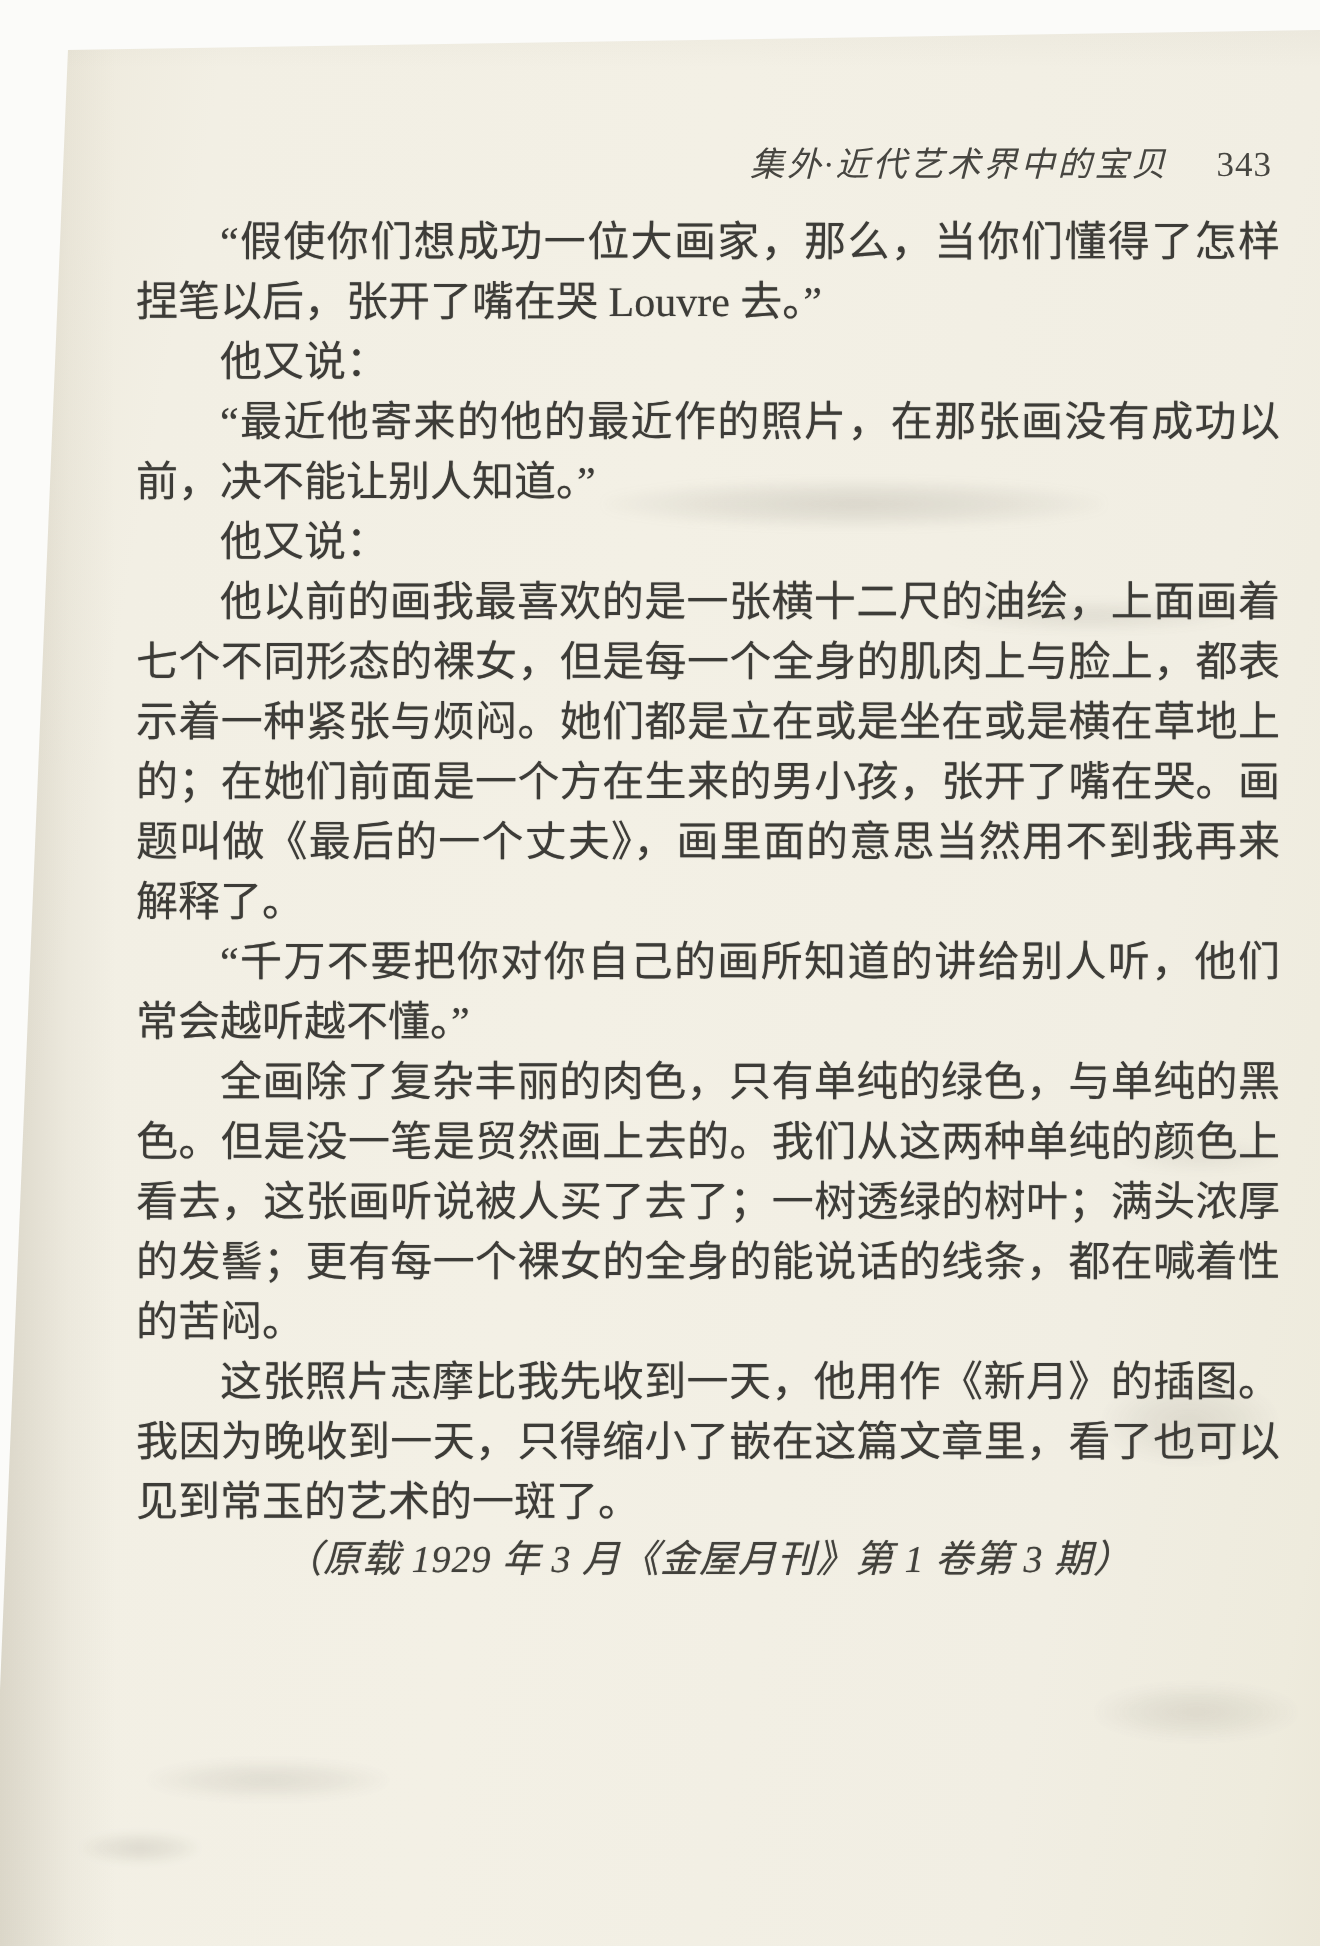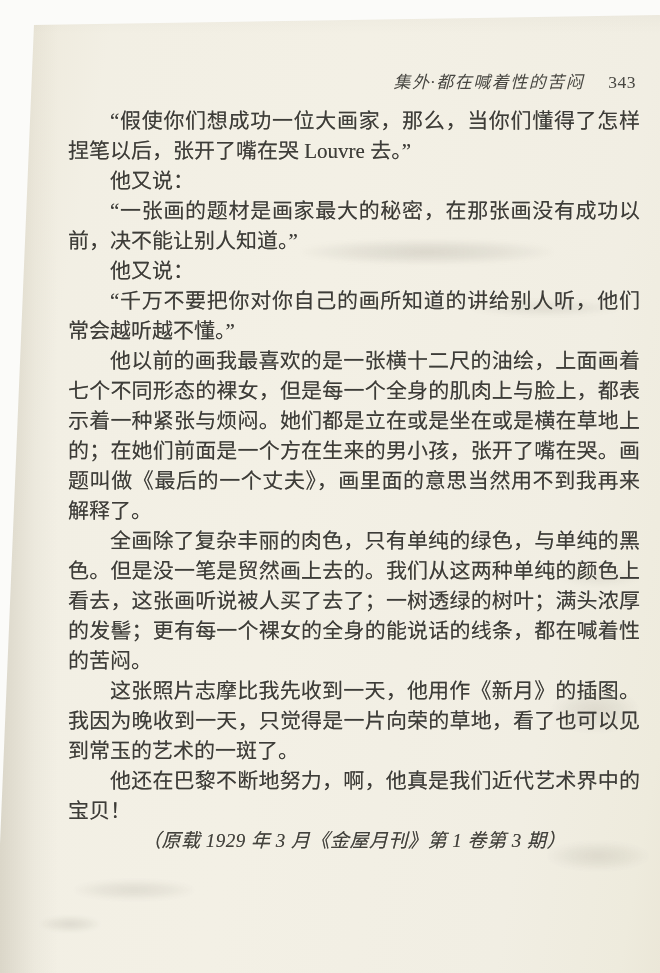--- a/index.html
+++ b/index.html
@@ -106,29 +106,28 @@
 
     <div class="smudge s1"></div>
     <div class="smudge s2"></div>
     <div class="smudge s3"></div>
     <div class="smudge s4"></div>
     <div class="smudge s5"></div>
     <div class="smudge s6"></div>
     <div class="smudge s7"></div>
 
     <div class="running-header">
-      <span>集外·都在喊着性的苦闷</span><span class="page-number">343</span>
+      <span>集外·近代艺术界中的宝贝</span><span class="page-number">343</span>
     </div>
 
     <div class="body-text">
       <p>“假使你们想成功一位大画家，那么，当你们懂得了怎样捏笔以后，张开了嘴在哭 Louvre 去。”</p>
       <p>他又说：</p>
-      <p>“一张画的题材是画家最大的秘密，在那张画没有成功以前，决不能让别人知道。”</p>
+      <p>“最近他寄来的他的最近作的照片，在那张画没有成功以前，决不能让别人知道。”</p>
       <p>他又说：</p>
+      <p>他以前的画我最喜欢的是一张横十二尺的油绘，上面画着七个不同形态的裸女，但是每一个全身的肌肉上与脸上，都表示着一种紧张与烦闷。她们都是立在或是坐在或是横在草地上的；在她们前面是一个方在生来的男小孩，张开了嘴在哭。画题叫做《最后的一个丈夫》，画里面的意思当然用不到我再来解释了。</p>
       <p>“千万不要把你对你自己的画所知道的讲给别人听，他们常会越听越不懂。”</p>
-      <p>他以前的画我最喜欢的是一张横十二尺的油绘，上面画着七个不同形态的裸女，但是每一个全身的肌肉上与脸上，都表示着一种紧张与烦闷。她们都是立在或是坐在或是横在草地上的；在她们前面是一个方在生来的男小孩，张开了嘴在哭。画题叫做《最后的一个丈夫》，画里面的意思当然用不到我再来解释了。</p>
       <p>全画除了复杂丰丽的肉色，只有单纯的绿色，与单纯的黑色。但是没一笔是贸然画上去的。我们从这两种单纯的颜色上看去，这张画听说被人买了去了；一树透绿的树叶；满头浓厚的发髻；更有每一个裸女的全身的能说话的线条，都在喊着性的苦闷。</p>
-      <p>这张照片志摩比我先收到一天，他用作《新月》的插图。我因为晚收到一天，只觉得是一片向荣的草地，看了也可以见到常玉的艺术的一斑了。</p>
-      <p>他还在巴黎不断地努力，啊，他真是我们近代艺术界中的宝贝！</p>
+      <p>这张照片志摩比我先收到一天，他用作《新月》的插图。我因为晚收到一天，只得缩小了嵌在这篇文章里，看了也可以见到常玉的艺术的一斑了。</p>
       <p class="source-note">（原载 1929 年 3 月《金屋月刊》第 1 卷第 3 期）</p>
     </div>
   </div>
 </div>
 
 </body></html>

